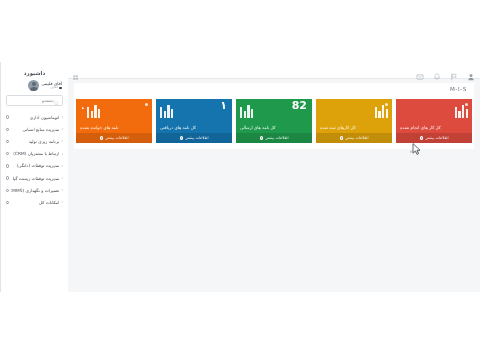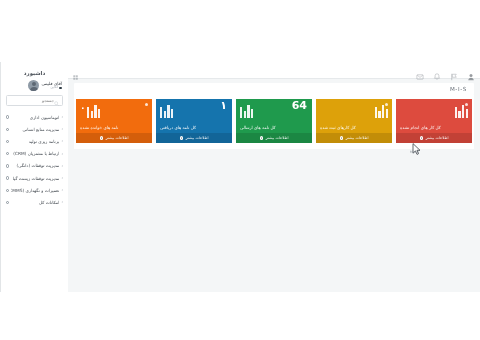--- a/index.html
+++ b/index.html
@@ -461,21 +461,21 @@
             </div>
             <div class="card-foot">
               <span class="foot-gear"></span>
               <span>اطلاعات بیشتر</span>
             </div>
           </div>
 
           <div class="card" style="background:#1f9a4d">
             <div class="card-body">
 
-              <span class="card-num" style="left:auto;right:5px;top:1px">64</span>
+              <span class="card-num" style="left:auto;right:5px;top:1px">82</span>
               <span class="card-chart" style="right:auto;left:4px">
                 <i style="height:9px"></i>
                   <i style="height:13px"></i>
                   <i style="height:7px"></i>
                   <i style="height:11px"></i>
               </span>
               <span class="card-label">کل نامه های ارسالی</span>
             </div>
             <div class="card-foot">
               <span class="foot-gear"></span>

